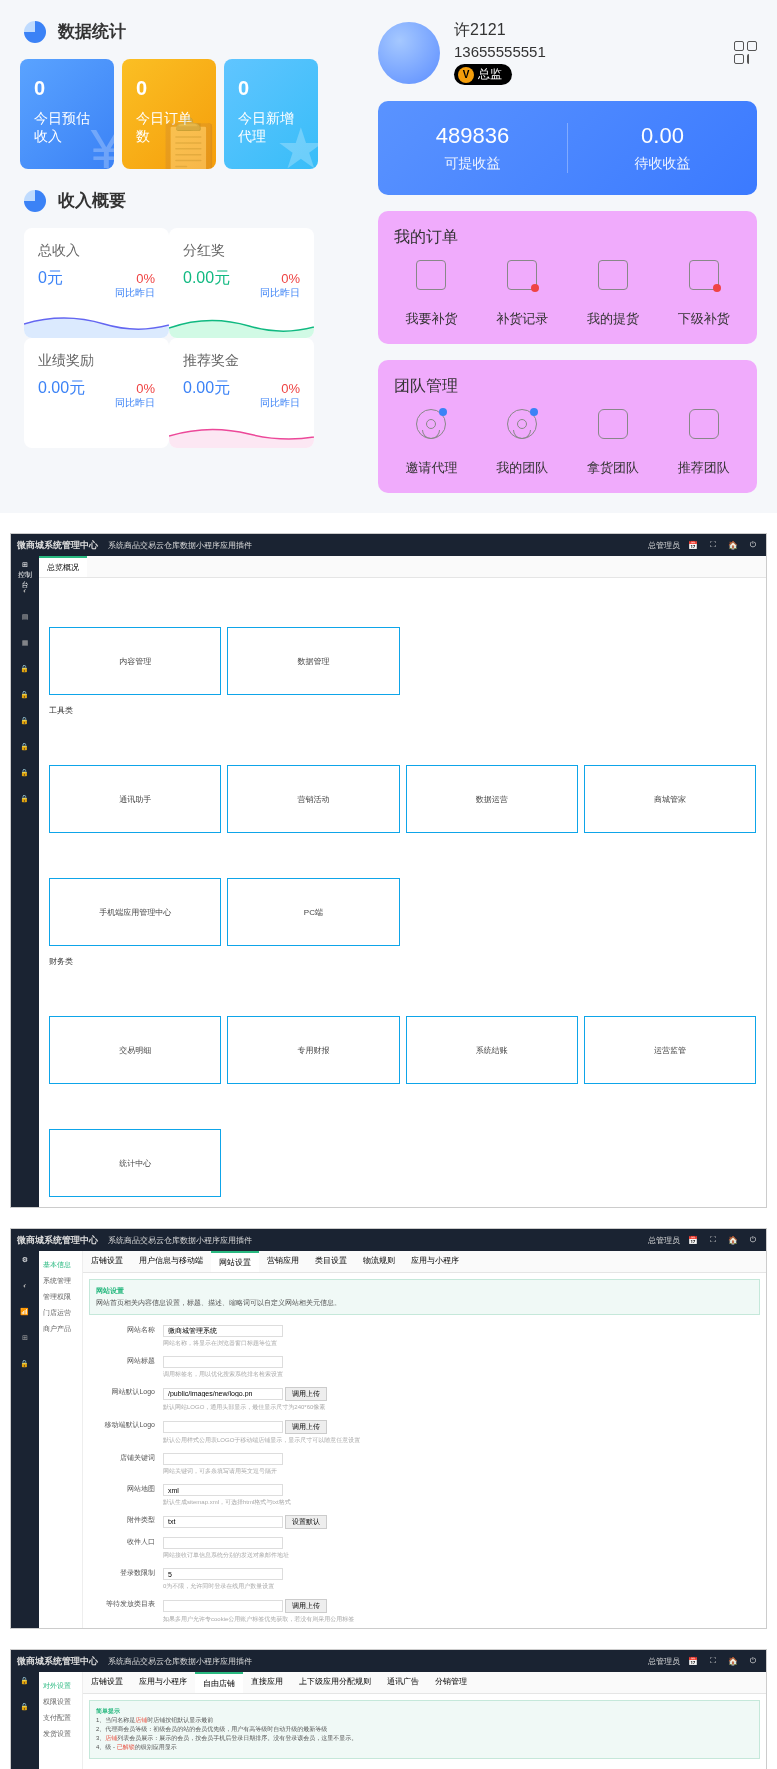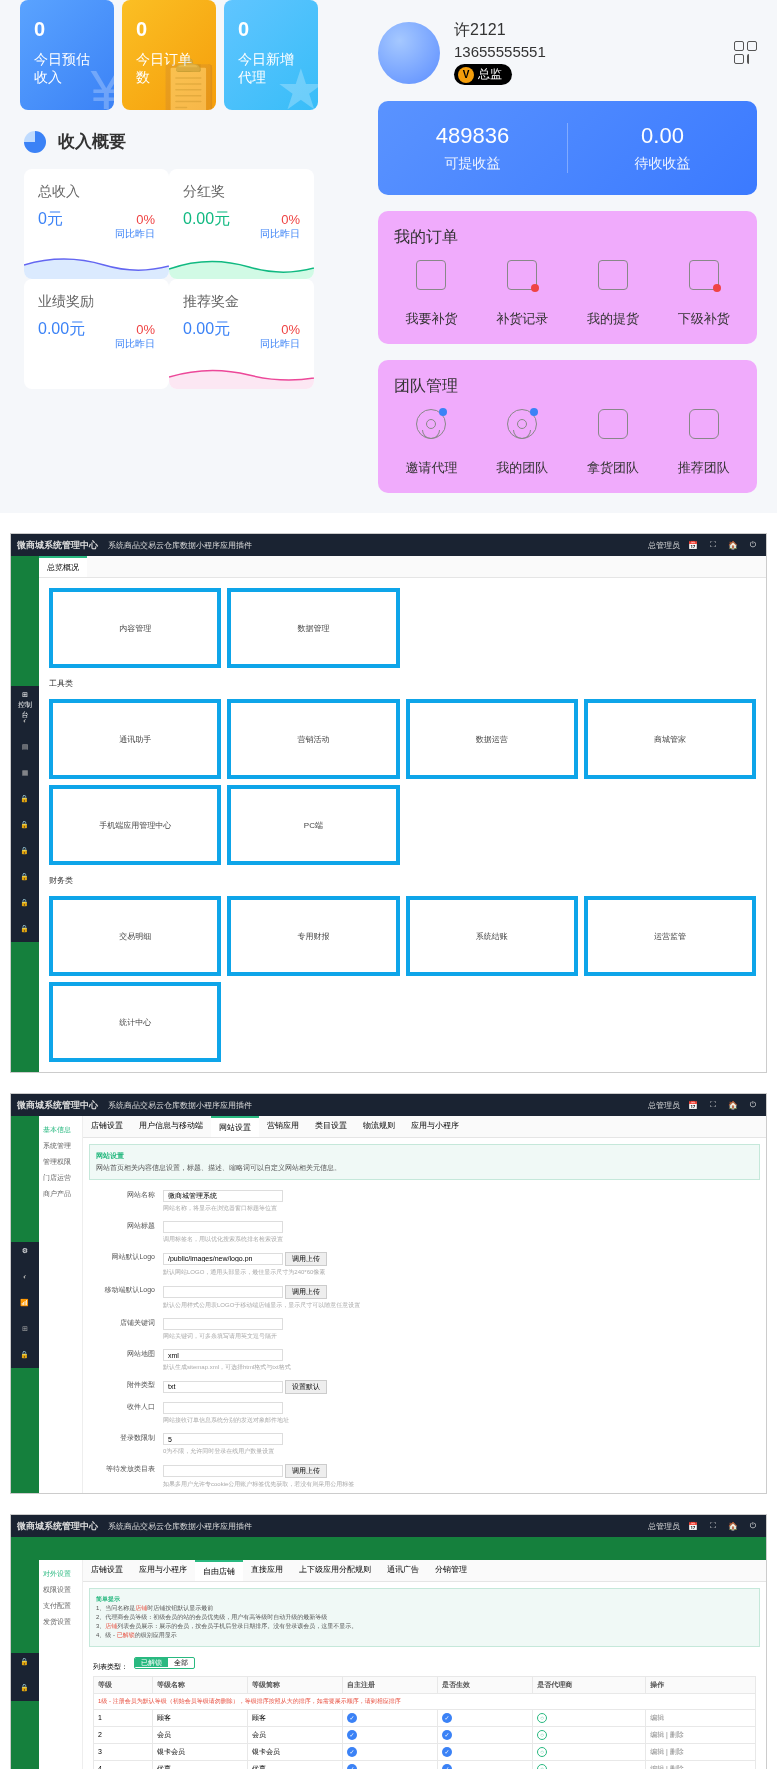--- a/index.html
+++ b/index.html
@@ -64,30 +64,30 @@
 .mobile-right { flex: 1; }
 
 
 .admin { background: #fff; margin: 20px 10px 0; border: 1px solid #ccc; font-size: 8px; position: relative; }
 .admin-bar { background: #1a2332; color: #ddd; display: flex; align-items: center; height: 22px; padding: 0 6px; }
 .admin-logo { font-size: 9px; font-weight: bold; margin-right: 10px; }
 .admin-menu { display: flex; }
 .admin-menu span { cursor: pointer; }
 .admin-right { margin-left: auto; display: flex; align-items: center; gap: 6px; }
 .admin-right .ico { width: 14px; height: 14px; display: flex; align-items: center; justify-content: center; cursor: pointer; }
-.admin-body { display: flex; min-height: 280px; background: #15803d; align-items: center; }
+.admin-body { display: flex; min-height: 280px; background: #15803d; }
 .admin-sidebar { width: 28px; background: #1a2332; display: flex; flex-direction: column; align-items: center; padding-top: 4px; gap: 8px; }
 .side-ico { width: 18px; height: 18px; color: #aaa; font-size: 7px; text-align: center; cursor: pointer; line-height: 10px; }
 .side-ico.active { color: #fff; }
 .admin-content { flex: 1; background: #fff; padding: 0; }
 .tab-strip { display: flex; border-bottom: 1px solid #e5e5e5; background: #fafafa; font-size: 8px; }
 .tab-strip span { padding: 4px 8px; cursor: pointer; }
 .tab-strip span.on { background: #fff; border-top: 2px solid #29b980; }
 .grid-area { padding: 10px; display: grid; grid-template-columns: repeat(4, 1fr); gap: 6px; }
-.grid-box { border: 4px solid #0ea5e9; height: 80px; display: flex; align-items: center; justify-content: center; font-size: 8px; color: #444; cursor: pointer; }
+.grid-box { border: 1px solid #0ea5e9; height: 68px; display: flex; align-items: center; justify-content: center; font-size: 8px; color: #444; cursor: pointer; margin-top: 39px; }
 .grid-label { grid-column: 1 / -1; font-size: 8px; color: #333; padding: 4px 0; }
 
 
 .settings-wrap { display: flex; }
 .settings-nav { width: 44px; padding: 6px 4px; border-right: 1px solid #eee; font-size: 7px; color: #666; }
 .settings-nav div { padding: 3px 0; cursor: pointer; }
 .settings-nav div.on { color: #29b980; }
 .settings-main { flex: 1; padding: 0; }
 .info-box { background: #f0f9f6; border: 1px solid #c5e8da; margin: 6px; padding: 6px; font-size: 7px; color: #555; }
 .info-box .t { color: #29b980; font-weight: bold; margin-bottom: 2px; }
@@ -113,20 +113,24 @@
 .chk.on { background: #3b82f6; color: #fff; }
 .chk.ok { color: #29b980; border: 1px solid #29b980; }
 .act-lnk { color: #888; cursor: pointer; }
 </style>
 </head>
 <body>
 
 <div class="mobile">
   <div class="mobile-side">
     <div class="mobile-left">
+      <div class="section-hdr">
+        <div class="pie-icon"></div>
+        <div class="section-title">数据统计</div>
+      </div>
       <div class="stat-row">
         <div class="stat-card blue1">
           <div class="stat-val">0</div>
           <div class="stat-lbl">今日预估收入</div>
           <div class="stat-bg-icon">¥</div>
         </div>
         <div class="stat-card orange">
           <div class="stat-val">0</div>
           <div class="stat-lbl">今日订单数</div>
           <div class="stat-bg-icon">📋</div>

